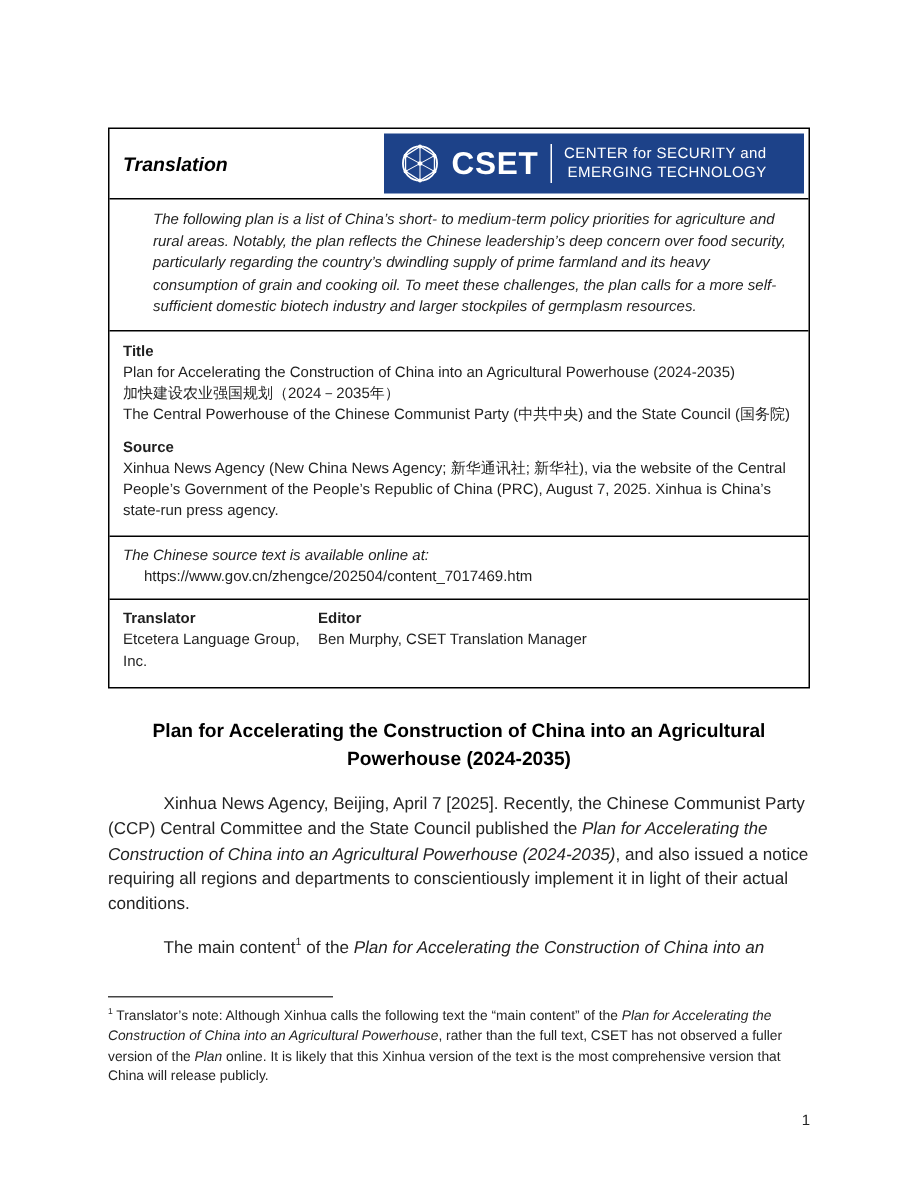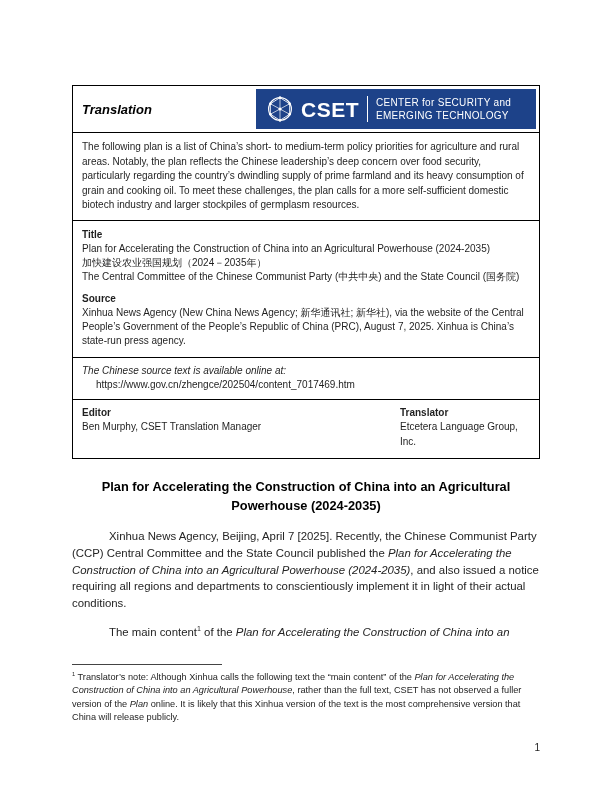--- a/index.html
+++ b/index.html
@@ -7,28 +7,28 @@
   .page {
     width: 612px; height: 792px; position: relative; overflow: hidden;
     background: #ffffff; color: #1f1f1f;
     font-family: "Liberation Sans", sans-serif;
     padding: 85px 72px 0 72px;
   }
   
   .info-table { width: 468px; border: 1px solid #000; }
   .row { border-bottom: 1px solid #000; padding: 7px 9px; }
   .row:last-child { border-bottom: none; }
-  .header-row { display: flex; justify-content: space-between; align-items: center; padding: 3px 3px 3px 9px; }
+  .header-row { display: flex; justify-content: space-between; align-items: center; padding: 3px 3px 3px 9px; text-align: right; }
   .translation-label { font-style: italic; font-weight: bold; font-size: 13px; color: #000; }
   .logo { background: #1d4289; color: #fff; display: flex; align-items: center; width: 280px; height: 40px; padding: 0 10px; }
   .logo-icon { width: 28px; height: 28px; flex: 0 0 auto; margin-right: 7px; }
   .logo-acronym { font-size: 21px; font-weight: bold; letter-spacing: 0.5px; line-height: 1; }
   .logo-sep { width: 1px; height: 26px; background: #fff; margin: 0 8px; flex: 0 0 auto; }
   .logo-name { font-size: 10px; line-height: 1.3; letter-spacing: 0.3px; font-weight: normal; }
-  .intro-row p { font-size: 10px; line-height: 1.45; }
+  .intro-row p { font-size: 10px; font-style: italic; line-height: 1.45; margin-left: 20px; }
   .details-row { font-size: 10px; line-height: 1.4; padding-bottom: 9px; }
   .details-row .label { font-weight: bold; margin-top: 8px; }
   .details-row .label:first-child { margin-top: 0; }
   .links-row { font-size: 10px; line-height: 1.45; padding: 6px 9px; }
   .links-row .it { font-style: italic; }
   .links-row .url-line { padding-left: 14px; }
   .link { color: #0563c1; text-decoration: underline; cursor: pointer; }
   .meta-row { display: flex; font-size: 10px; line-height: 1.45; padding: 6px 9px 9px 9px; }
   .meta-col .label { font-weight: bold; }
   .meta-col1 { flex: 0 0 136px; }
@@ -77,38 +77,38 @@
     </div>
 
     <div class="row intro-row">
       <p>The following plan is a list of China’s short- to medium-term policy priorities for agriculture and rural areas. Notably, the plan reflects the Chinese leadership’s deep concern over food security, particularly regarding the country’s dwindling supply of prime farmland and its heavy consumption of grain and cooking oil. To meet these challenges, the plan calls for a more self-sufficient domestic biotech industry and larger stockpiles of germplasm resources.</p>
     </div>
 
     <div class="row details-row">
       <p class="label">Title</p>
       <p>Plan for Accelerating the Construction of China into an Agricultural Powerhouse (2024-2035)</p>
       <p>加快建设农业强国规划（2024－2035年）</p>
-      <p>The Central Committee of the Chinese Communist Party (中共中央) and the State Council (国务院)</p>
+      <p>The Central Powerhouse of the Chinese Communist Party (中共中央) and the State Council (国务院)</p>
       <p class="label">Source</p>
       <p>Xinhua News Agency (New China News Agency; 新华通讯社; 新华社), via the website of the Central People’s Government of the People’s Republic of China (PRC), August 7, 2025. Xinhua is China’s state-run press agency.</p>
     </div>
 
     <div class="row links-row">
       <p class="it">The Chinese source text is available online at:</p>
       <p class="url-line">https://www.gov.cn/zhengce/202504/content_7017469.htm</p>
     </div>
 
     <div class="row meta-row">
+      <div class="meta-col meta-col2">
+        <p class="label">Translator</p>
+        <p>Etcetera Language Group, Inc.</p>
+      </div>
       <div class="meta-col meta-col3">
         <p class="label">Editor</p>
         <p>Ben Murphy, CSET Translation Manager</p>
-      </div>
-      <div class="meta-col meta-col2">
-        <p class="label">Translator</p>
-        <p>Etcetera Language Group, Inc.</p>
       </div>
     </div>
 
   </div>
 
   <h1 class="doc-title">Plan for Accelerating the Construction of China into an Agricultural Powerhouse (2024-2035)</h1>
 
   <p class="body-para"><span>Xinhua News Agency, Beijing, April 7 [2025]. Recently, the Chinese Communist Party (CCP) Central Committee and the State Council published the </span><span class="i">Plan for Accelerating the Construction of China into an Agricultural Powerhouse (2024-2035)</span><span>, and also issued a notice requiring all regions and departments to conscientiously implement it in light of their actual conditions.</span></p>
 
   <p class="body-para"><span>The main content</span><sup>1</sup><span> of the </span><span class="i">Plan for Accelerating the Construction of China into an</span></p>

